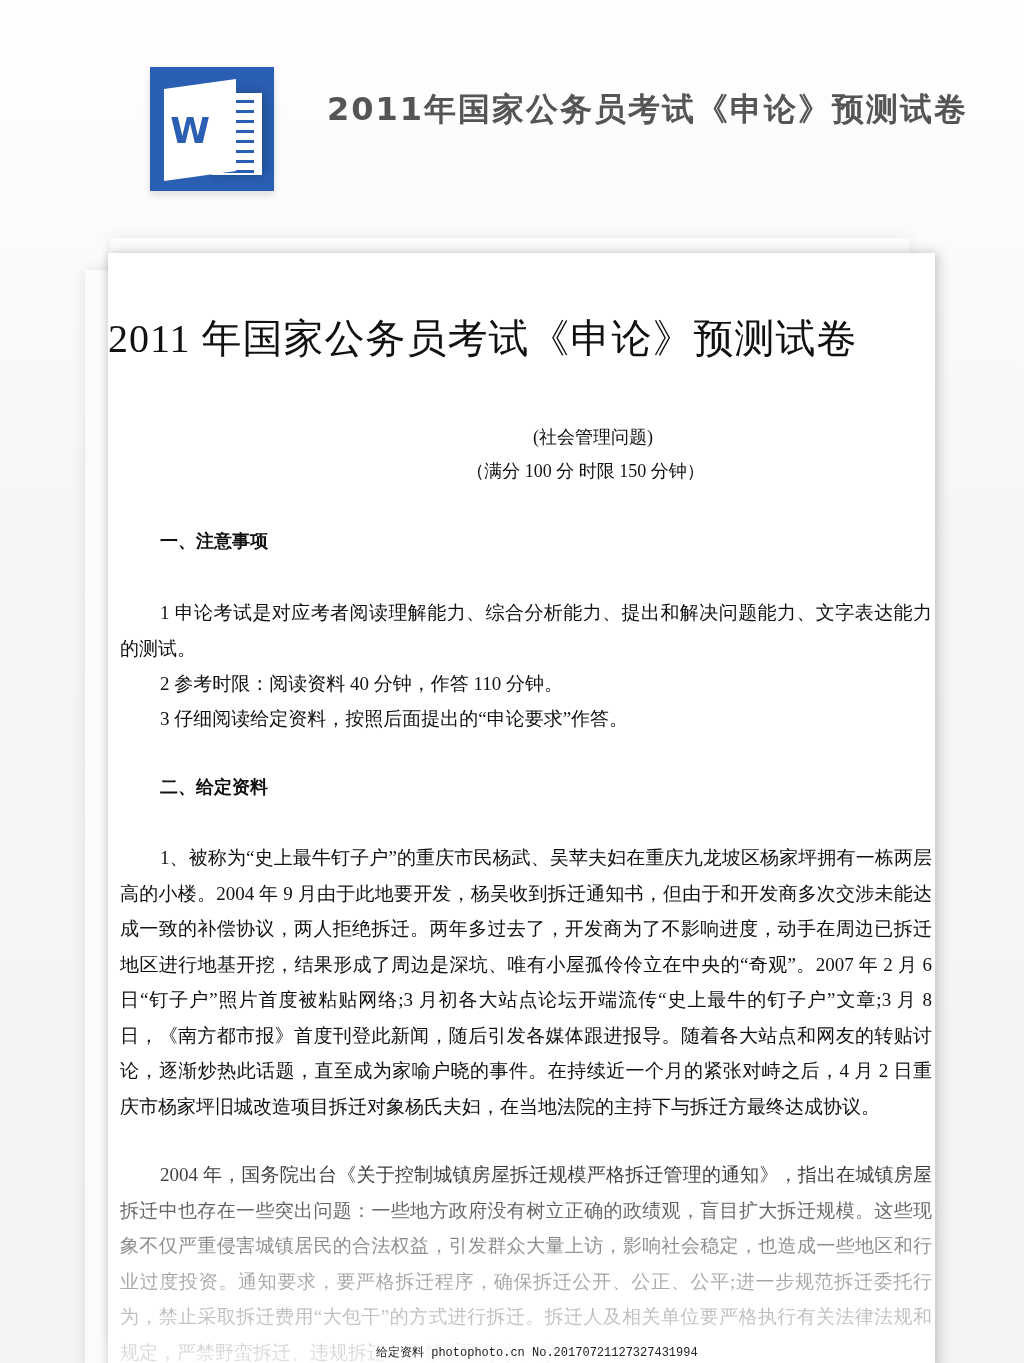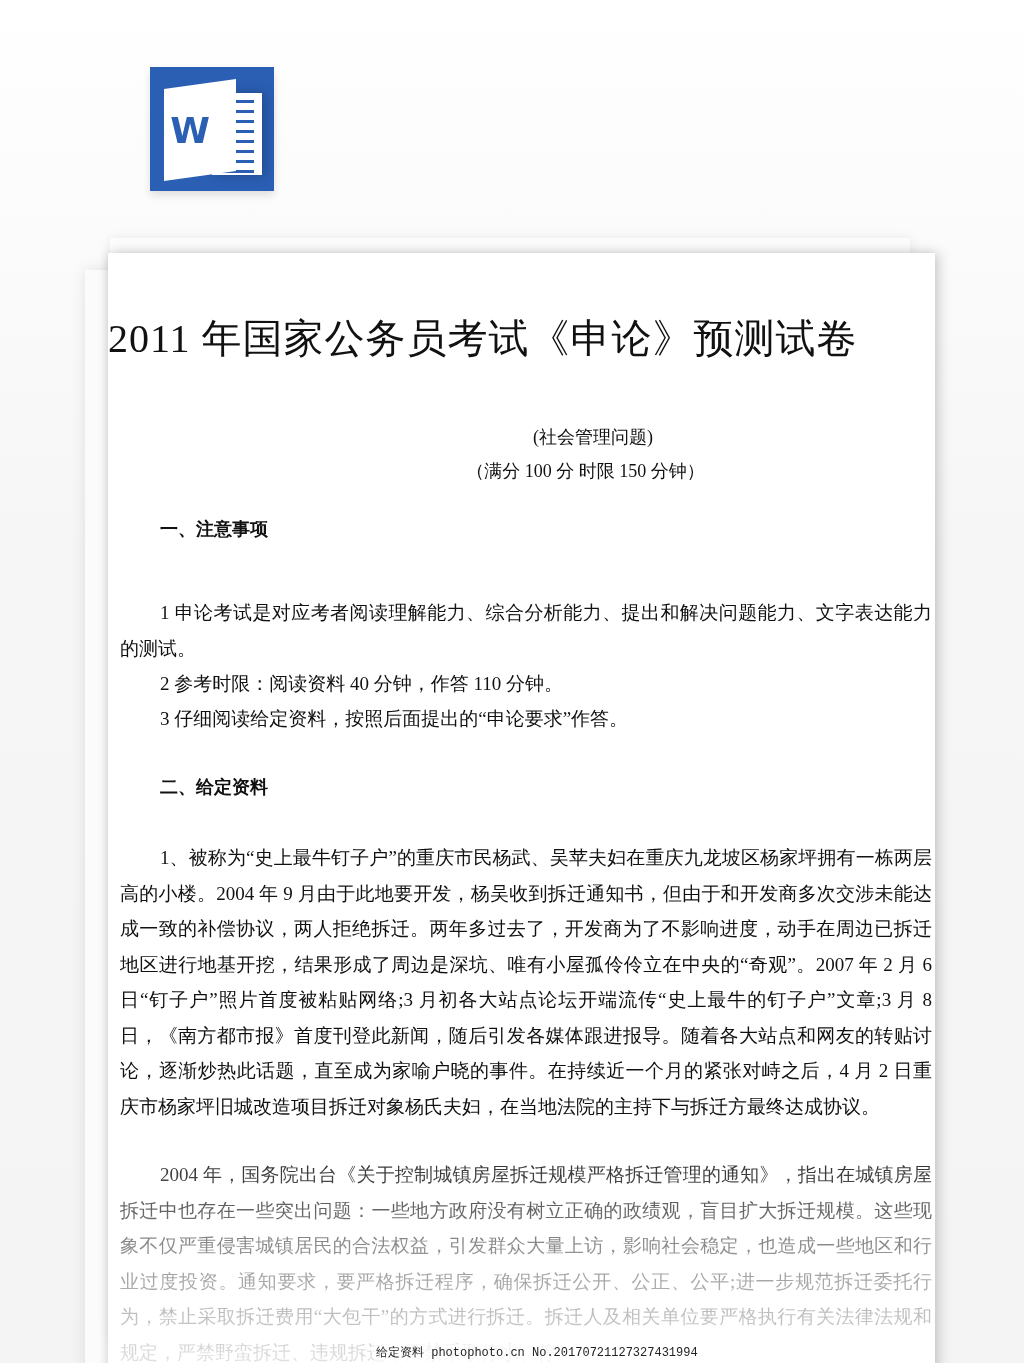--- a/index.html
+++ b/index.html
@@ -36,32 +36,33 @@
         <i></i>
         <i></i>
         <i></i>
         <i></i>
         <i></i>
         <i></i>
       </div>
     <div class="sheet"></div>
     <div class="letter">W</div>
   </div>
+  <div class="doc-title">2011年国家公务员考试《申论》预测试卷</div>
 </div>
 
 <div class="back-page1"></div>
 <div class="back-page2"></div>
 
 <div class="page">
   <div class="content">
     <div class="p-title">2011 年国家公务员考试《申论》预测试卷</div>
     <div class="p-sub1">(社会管理问题)</div>
     <div class="p-sub2">（满分 100 分  时限 150 分钟）</div>
 
-    <div class="h" style="top:264px;text-align:right;">一、注意事项</div>
+    <div class="h" style="top:276px;text-align:right;">一、注意事项</div>
     <div class="para indent" style="top:342px;">1   申论考试是对应考者阅读理解能力、综合分析能力、提出和解决问题能力、文字表达能力的测试。</div>
     <div class="para indent" style="top:413px;">2   参考时限：阅读资料 40 分钟，作答 110 分钟。</div>
     <div class="para indent" style="top:448px;">3   仔细阅读给定资料，按照后面提出的“申论要求”作答。</div>
 
     <div class="h" style="top:522px;">二、给定资料</div>
     <div class="para indent" style="top:587px;">1、被称为“史上最牛钉子户”的重庆市民杨武、吴苹夫妇在重庆九龙坡区杨家坪拥有一栋两层高的小楼。2004 年 9 月由于此地要开发，杨吴收到拆迁通知书，但由于和开发商多次交涉未能达成一致的补偿协议，两人拒绝拆迁。两年多过去了，开发商为了不影响进度，动手在周边已拆迁地区进行地基开挖，结果形成了周边是深坑、唯有小屋孤伶伶立在中央的“奇观”。2007 年 2 月 6 日“钉子户”照片首度被粘贴网络;3 月初各大站点论坛开端流传“史上最牛的钉子户”文章;3 月 8 日，《南方都市报》首度刊登此新闻，随后引发各媒体跟进报导。随着各大站点和网友的转贴讨论，逐渐炒热此话题，直至成为家喻户晓的事件。在持续近一个月的紧张对峙之后，4 月 2 日重庆市杨家坪旧城改造项目拆迁对象杨氏夫妇，在当地法院的主持下与拆迁方最终达成协议。</div>
     <div class="para indent" style="top:904px;">2004 年，国务院出台《关于控制城镇房屋拆迁规模严格拆迁管理的通知》，指出在城镇房屋拆迁中也存在一些突出问题：一些地方政府没有树立正确的政绩观，盲目扩大拆迁规模。这些现象不仅严重侵害城镇居民的合法权益，引发群众大量上访，影响社会稳定，也造成一些地区和行业过度投资。通知要求，要严格拆迁程序，确保拆迁公开、公正、公平;进一步规范拆迁委托行为，禁止采取拆迁费用“大包干”的方式进行拆迁。拆迁人及相关单位要严格执行有关法律法规和规定，严禁野蛮拆迁、违规拆迁，严禁采取停水、停</div>
   </div>
   <div class="fade"></div>
 </div>

